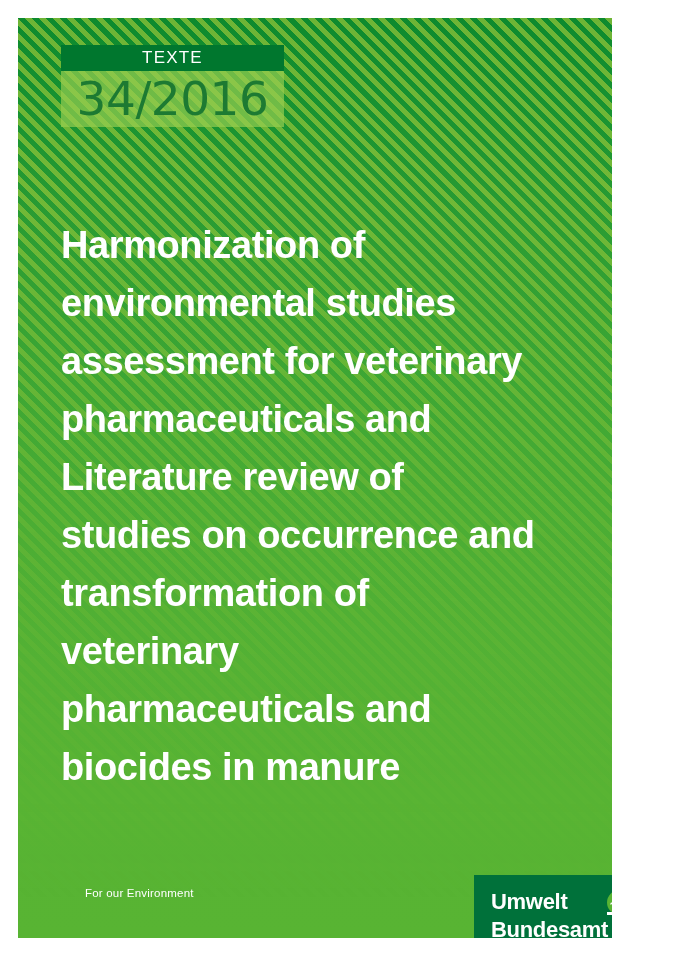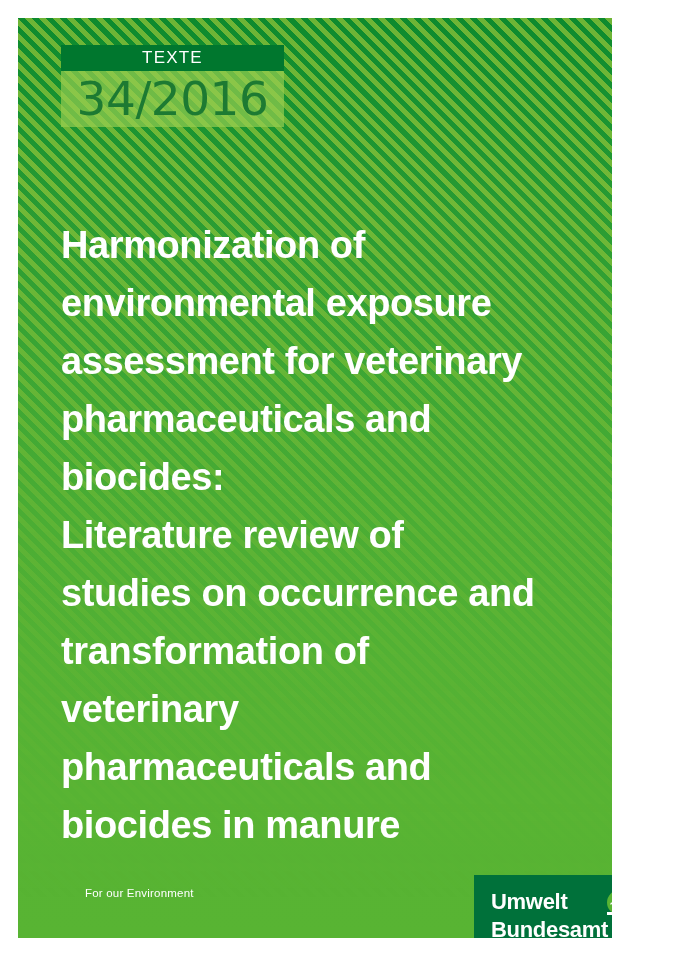--- a/index.html
+++ b/index.html
@@ -198,24 +198,23 @@
       <div id="series-badge-bar">
         <span id="series-badge-label">TEXTE</span>
       </div>
       <div id="series-badge-body">
         <span id="series-issue">34/2016</span>
       </div>
     </div>
 
     <div id="title-block">
       <span class="title-line">Harmonization of</span>
-      <span class="title-line">environmental exposure</span>
+      <span class="title-line">environmental studies</span>
       <span class="title-line">assessment for veterinary</span>
       <span class="title-line">pharmaceuticals and</span>
-      <span class="title-line">biocides:</span>
       <span class="title-line">Literature review of</span>
       <span class="title-line">studies on occurrence and</span>
       <span class="title-line">transformation of</span>
       <span class="title-line">veterinary</span>
       <span class="title-line">pharmaceuticals and</span>
       <span class="title-line">biocides in manure</span>
     </div>
 
     <div id="tagline">For our Environment</div>
 

